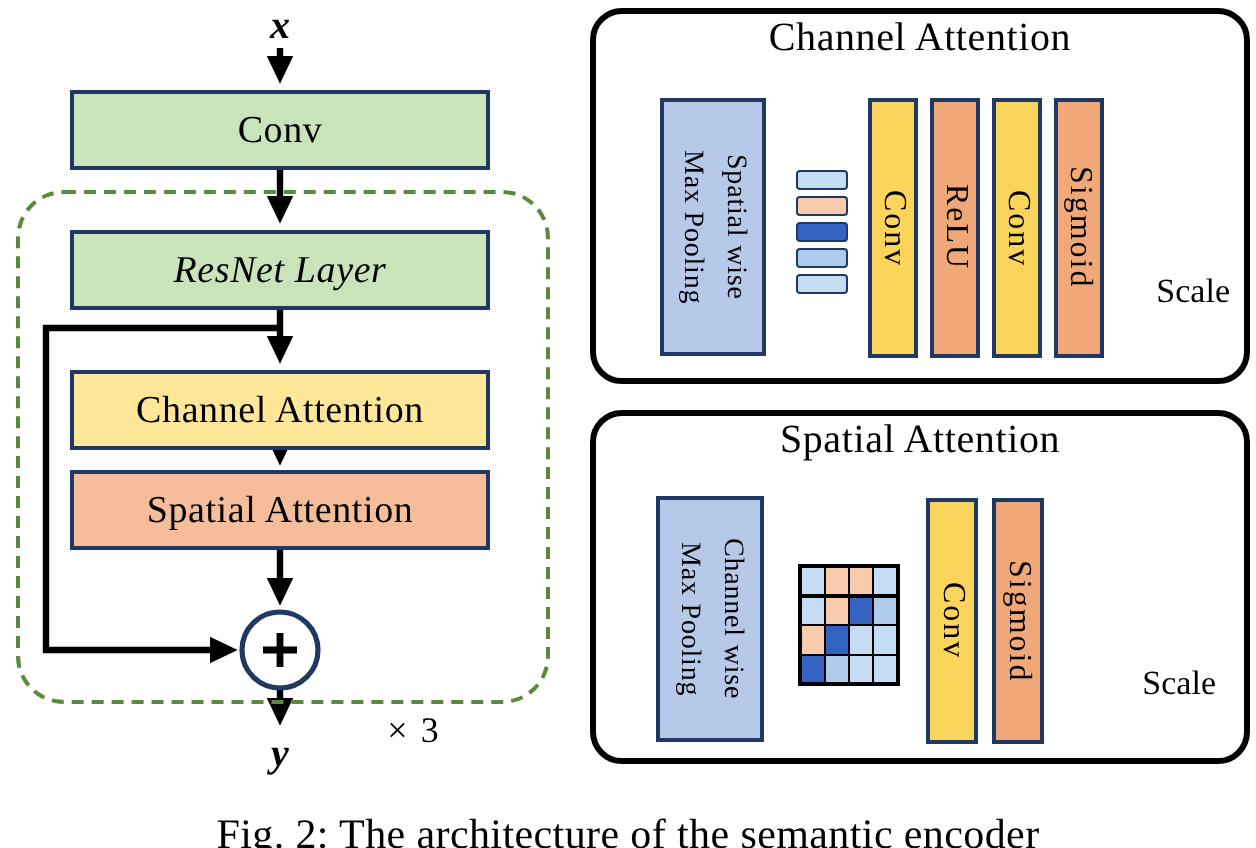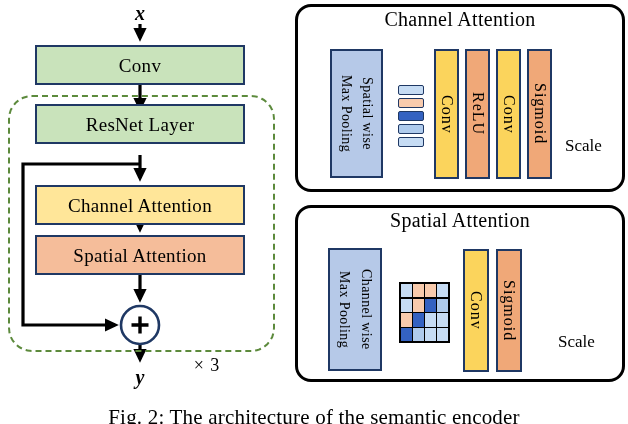--- a/index.html
+++ b/index.html
@@ -20,21 +20,21 @@
   .repeat{font-size:18px;text-align:center;letter-spacing:1px;}
   
   .panel{border:3px solid #000;border-radius:16px;background:#fff;}
   .ptitle{font-size:20px;text-align:center;letter-spacing:.3px;}
   .vbox{
     border:2.2px solid #1F3864;display:flex;align-items:center;justify-content:center;
     writing-mode:vertical-rl;text-orientation:mixed;
   }
   .pool{font-size:14px;line-height:1.55;letter-spacing:.4px;white-space:pre-line;text-align:center;}
   .op{font-size:16px;letter-spacing:1px;}
-  .scale{font-size:17px;text-align:left;}
+  .scale{font-size:17px;text-align:right;}
   
   #ca-vector{display:flex;flex-direction:column;gap:3px;}
   .vbar{width:26px;height:10px;border:1.6px solid #1F3864;border-radius:2px;box-sizing:border-box;}
   
   #sa-matrix{
     display:grid;grid-template-columns:repeat(4,10.5px);grid-template-rows:repeat(4,13.2px);
     gap:1.5px;background:#000;border:2px solid #000;width:max-content;
   }
   .caption{font-size:21px;text-align:center;letter-spacing:.2px;}
   svg{position:absolute;left:0;top:0;pointer-events:none;}
@@ -95,21 +95,21 @@
   </svg>
 
   <div class="abs math" style="left:120px;top:2px;width:40px;">x</div>
 
   <div class="abs block" style="left: 35px; top: 45px; width: 210px; height: 40px; background-color: rgb(201, 227, 187);">
     <span>Conv</span>
   </div>
 
   <div class="abs dashedbox" style="left:8px;top:95px;width:267px;height:257px;"></div>
 
-  <div class="abs block" style="left: 35px; top: 104px; width: 210px; height: 40px; background-color: rgb(201, 227, 187);">
+  <div class="abs block" style="left: 35px; top: 115px; width: 210px; height: 40px; background-color: rgb(201, 227, 187); font-style: italic;">
     <span>ResNet Layer</span>
   </div>
 
   <div class="abs block" style="left: 35px; top: 185px; width: 210px; height: 40px; background-color: rgb(255, 230, 153);">
     <span>Channel Attention</span>
   </div>
 
   <div class="abs block" style="left: 35px; top: 235px; width: 210px; height: 40px; background-color: rgb(245, 189, 154);">
     <span>Spatial Attention</span>
   </div>

